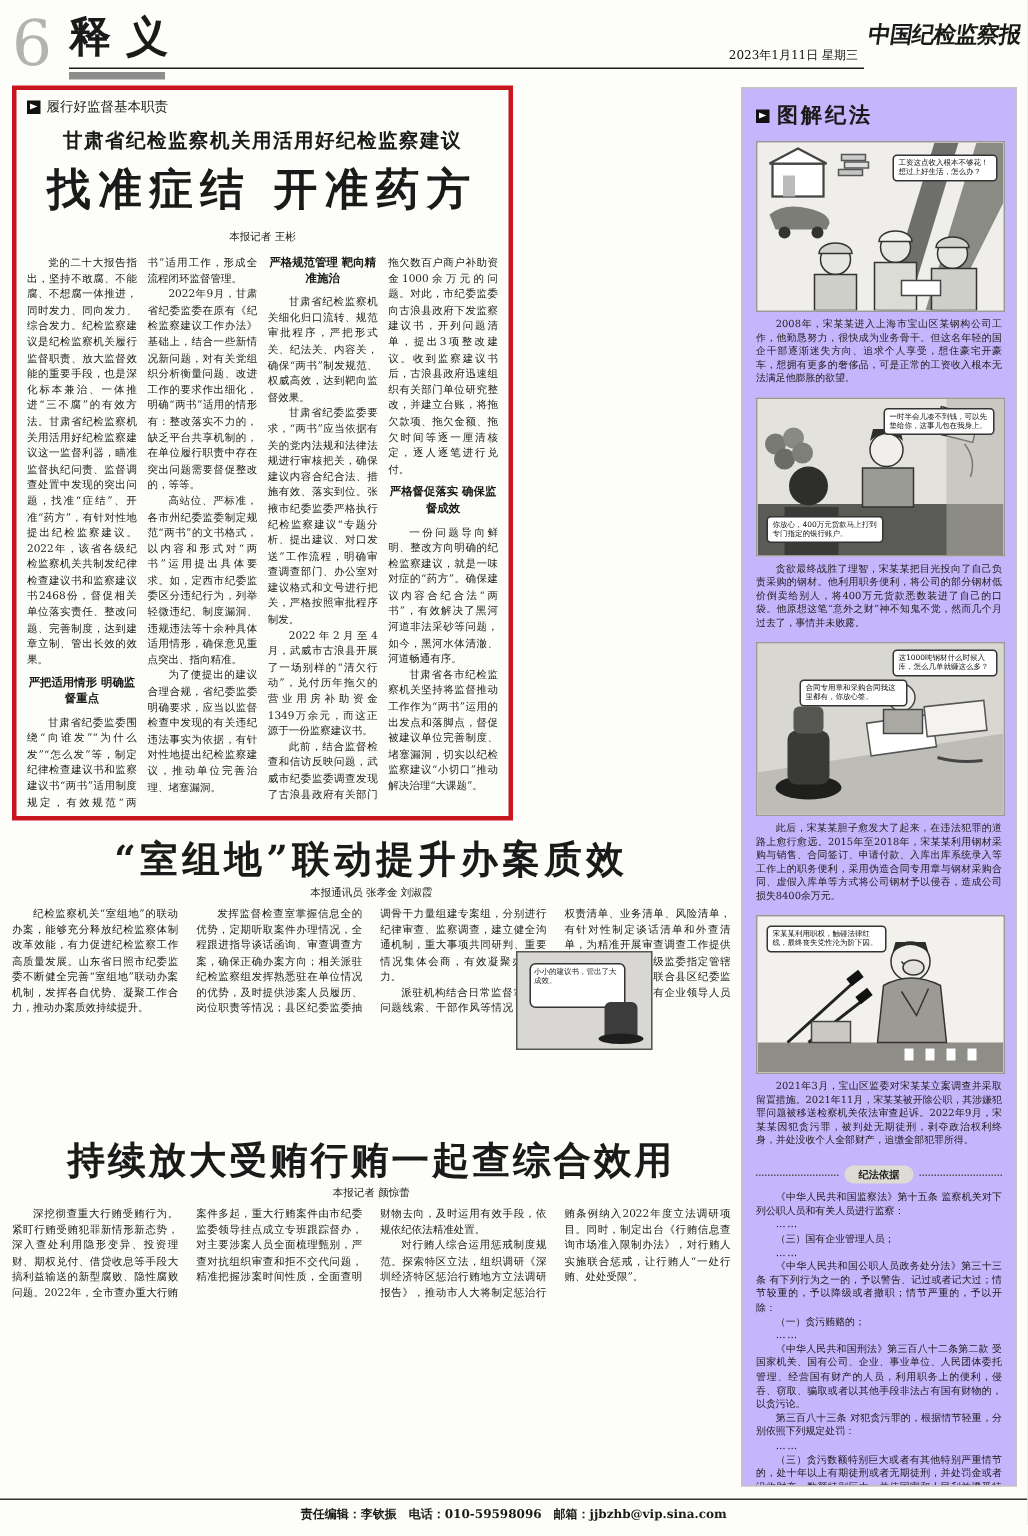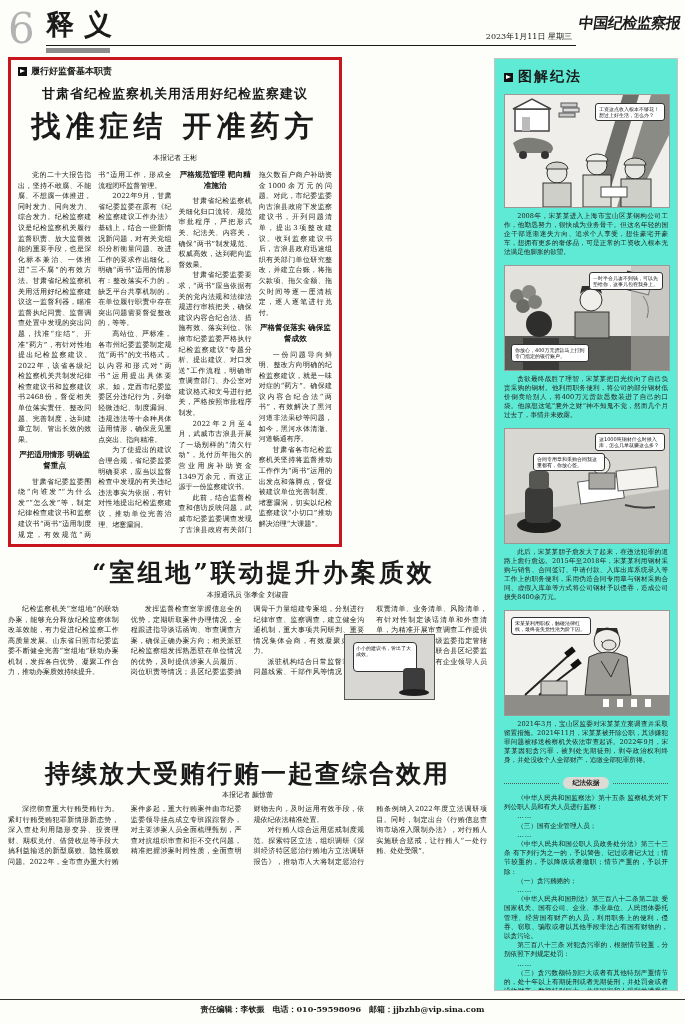--- a/index.html
+++ b/index.html
@@ -9,54 +9,54 @@
   .pageno{position:absolute;left:8px;top:4px;font-size:42px;color:#b3b3b3;font-weight:400;}
   .section-title{position:absolute;left:46px;top:6px;font-size:28px;font-weight:bold;letter-spacing:10px;}
   .header-rule{position:absolute;left:46px;top:45px;width:530px;height:1px;background:#1a1a1a;}
   .section-bar{position:absolute;left:46px;top:48px;width:64px;height:5px;background:#8d8d8d;}
   .issue-date{position:absolute;left:400px;top:31px;width:172px;text-align:right;font-size:8px;color:#111;}
   .masthead{position:absolute;left:579px;top:14px;width:100px;font-size:15px;font-weight:900;
             letter-spacing:-0.5px;transform:skewX(-8deg);white-space:nowrap;}
   
   .lead-box{position:absolute;left:8px;top:57px;width:334px;height:490px;border:3px solid #c9151e;
             background:#fdfdfa;padding:5px 7px;box-sizing:border-box;}
-  .kicker{display:flex;align-items:center;gap:4px;font-size:9px;font-weight:bold;}
+  .kicker{display:flex;align-items:center;gap:4px;font-size:9px;font-weight:normal;}
   .sq-icon{display:inline-block;width:9px;height:9px;background:#111;position:relative;flex:0 0 auto;}
   .sq-icon::after{content:"";position:absolute;left:2px;top:2px;border-left:5px solid #fff;
                   border-top:2.5px solid transparent;border-bottom:2.5px solid transparent;}
   .lead-shoulder{text-align:center;font-size:13px;font-weight:bold;letter-spacing:1px;margin-top:7px;}
   .lead-headline{text-align:center;font-size:29px;font-weight:900;letter-spacing:5px;margin-top:4px;}
   .byline{text-align:center;font-size:7px;color:#222;margin-top:6px;}
   .lead-flow{margin-top:7px;height:382px;overflow:hidden;column-count:4;column-gap:7px;
              font-size:7px;line-height:10.6px;text-align:justify;}
   .f-p{margin:0;text-indent:2em;}
   .f-h{margin:5px 0;font-weight:bold;text-align:center;text-indent:0;font-size:7.6px;}
   
-  .mid-headline{position:absolute;left:24px;top:556px;width:479px;text-align:center;
+  .mid-headline{position:absolute;left:8px;top:556px;width:479px;text-align:center;
                 font-size:25px;font-weight:900;letter-spacing:3px;}
   .mid-byline{position:absolute;left:8px;top:590px;width:479px;text-align:center;font-size:7px;}
   .mid-flow{position:absolute;left:8px;top:604px;width:479px;height:148px;overflow:hidden;
             column-count:4;column-gap:12px;font-size:7px;line-height:10.5px;text-align:justify;}
   .inset-cartoon{position:absolute;left:344px;top:634px;width:89px;height:64px;border:1px solid #555;
                  background:#d8d7d3;z-index:3;}
   .inset-bubble{position:absolute;left:8px;top:7px;width:58px;height:24px;background:#fff;
                 border:1px solid #333;border-radius:4px;font-size:5px;line-height:6px;padding:2px;
                 overflow:hidden;}
   .inset-stamp{position:absolute;right:9px;bottom:5px;width:22px;height:26px;background:#3c3c3c;
                border-radius:4px 4px 2px 2px;}
   .inset-stamp::after{content:"";position:absolute;left:-4px;bottom:-2px;width:30px;height:7px;
                       background:#1e1e1e;border-radius:50%;}
   .bot-headline{position:absolute;left:8px;top:757px;width:479px;text-align:center;
                 font-size:25px;font-weight:900;letter-spacing:2px;}
   .bot-byline{position:absolute;left:8px;top:790px;width:479px;text-align:center;font-size:7px;}
   .bot-flow{position:absolute;left:8px;top:804px;width:479px;height:186px;overflow:hidden;
             column-count:4;column-gap:12px;font-size:7px;line-height:10.5px;text-align:justify;}
   
   .sidebar{position:absolute;left:494px;top:58px;width:184px;height:933px;border:1px solid #c6c4bc;
-           background:#5eead4;padding:9px 9px;box-sizing:border-box;overflow:hidden;}
+           background:#c4b5fd;padding:9px 9px;box-sizing:border-box;overflow:hidden;}
   .sb-title{display:flex;align-items:center;gap:5px;font-size:14px;font-weight:bold;letter-spacing:2px;}
   .comic{position:relative;width:100%;border:1px solid #9a9a94;background:#efeeea;margin-top:8px;
          overflow:hidden;}
   .comic svg{display:block;width:100%;height:100%;}
   .bubble{position:absolute;background:#fff;border:1px solid #333;border-radius:3px;
           font-size:5px;line-height:6px;padding:2px 3px;color:#111;
           font-family:"DejaVu Sans","Liberation Sans",sans-serif;}
   .caption{font-size:6.6px;line-height:9px;text-align:justify;text-indent:2em;margin-top:4px;color:#222;}
   .cite-divider{display:flex;align-items:center;margin-top:12px;justify-content:space-between;}
   .cite-divider .dots{flex:1;border-top:1px dotted #555;}

